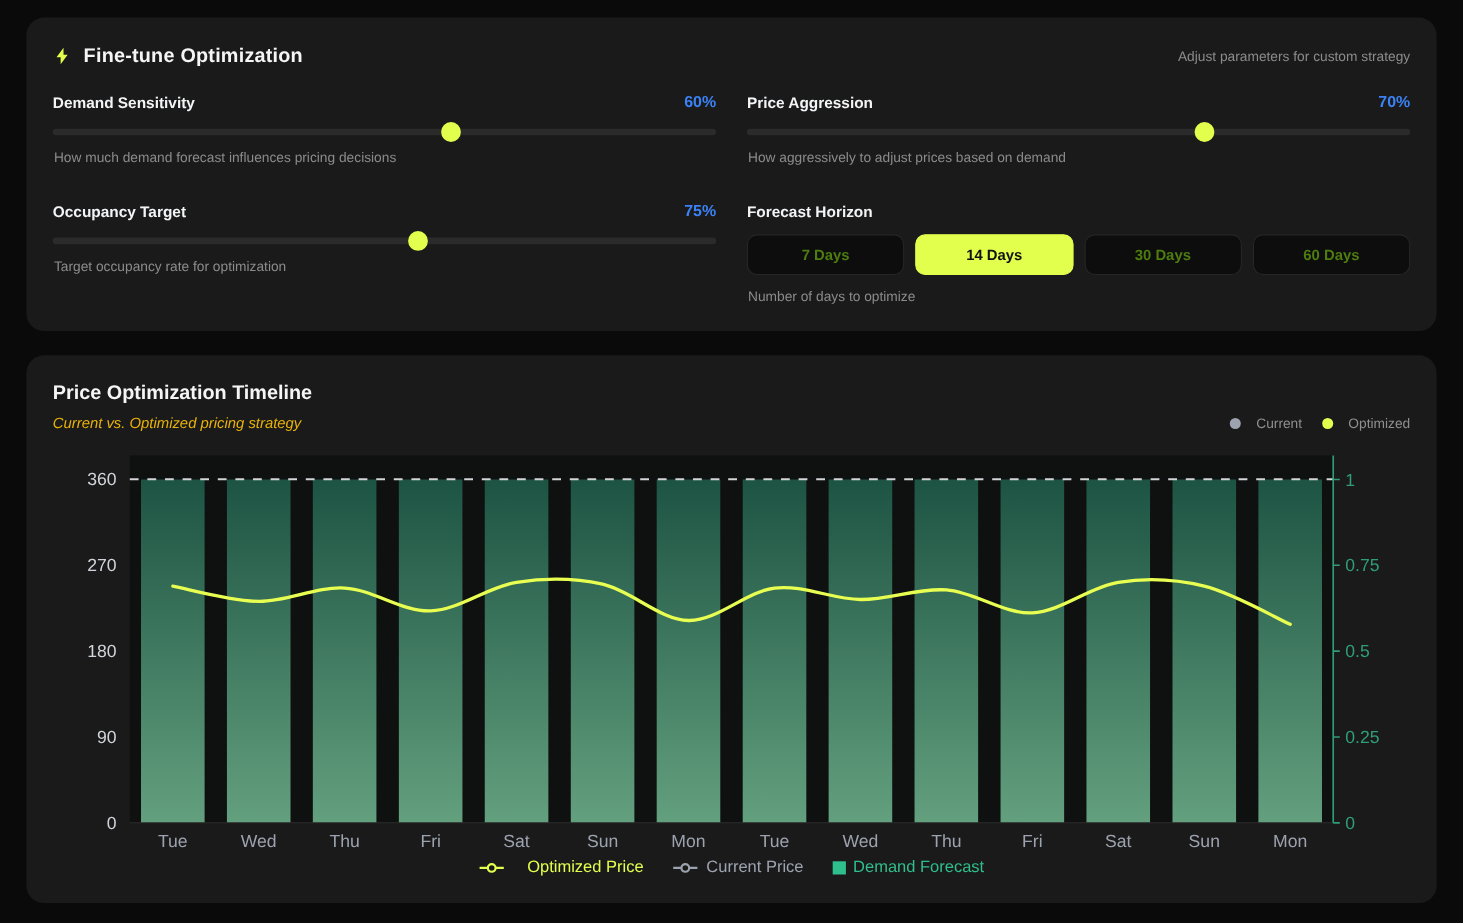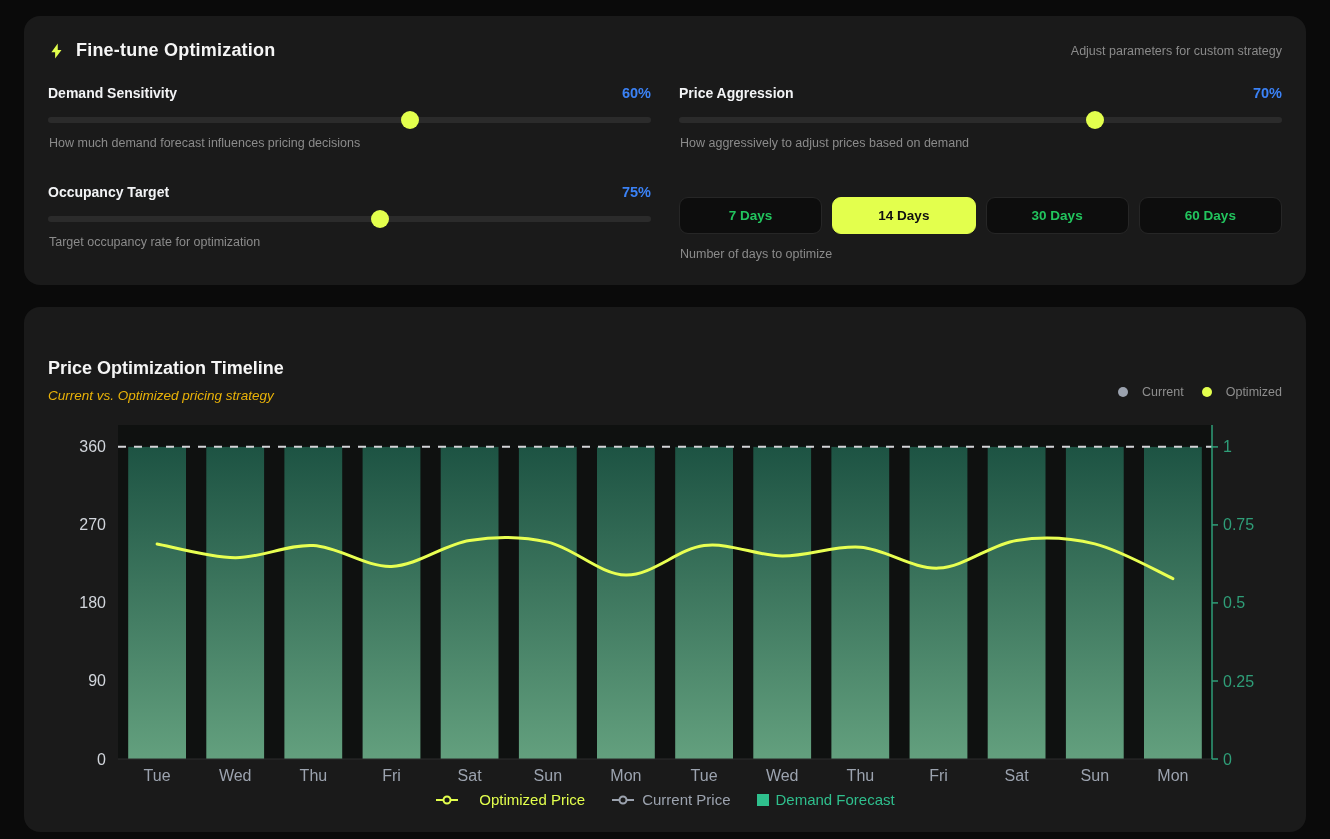--- a/index.html
+++ b/index.html
@@ -19,25 +19,25 @@
   .head-note{color:#8b8b8b;font-size:12.5px;}
   .grid{display:grid;grid-template-columns:1fr 1fr;column-gap:28px;row-gap:34px;margin-top:24px;}
   .ctl-row{display:flex;justify-content:space-between;align-items:center;}
   .ctl-label{font-size:14px;font-weight:600;color:#f3f4f6;}
   .ctl-value{font-size:14.5px;font-weight:700;color:#3b82f6;}
   .track{position:relative;height:6px;background:#2b2b2b;border-radius:3px;margin-top:16px;cursor:pointer;}
   .thumb{position:absolute;top:50%;transform:translateY(-50%);width:18px;height:18px;border-radius:50%;background:#e3ff4d;cursor:grab;}
   .caption{margin:13px 1px 0;font-size:12.5px;color:#8b8b8b;}
   .btn-row{display:flex;gap:10px;margin-top:13px;}
   .day-btn{flex:1;height:37px;background:#0d0d0d;border:1px solid #262626;border-radius:9px;
-    color:#22c55e;font-size:13.5px;font-weight:600;font-family:inherit;cursor:pointer;}
+    color:#4d7c0f;font-size:13.5px;font-weight:600;font-family:inherit;cursor:pointer;}
   .day-btn.sel{background:#e3ff4d;border-color:#e3ff4d;color:#111;}
 
   
-  .chart-head{display:flex;justify-content:space-between;align-items:center;margin-top:27px;}
+  .chart-head{display:flex;justify-content:space-between;align-items:flex-end;}
   .chart-title{font-size:18px;font-weight:700;margin:0;color:#f5f5f5;}
   .chart-sub{color:#eab308;font-size:13.5px;margin:9px 0 0;font-style:italic;}
   .hlegend{display:flex;gap:18px;align-items:center;padding-top:22px;}
   .hl-item{display:flex;align-items:center;gap:14px;color:#8e8e8e;font-size:12.5px;}
   .dot{width:10px;height:10px;border-radius:50%;display:inline-block;}
   #chart-svg{display:block;width:100%;margin-top:12px;}
   .tickL{fill:#d1d5db;font-size:16px;}
   .tickR{fill:#2f9e78;font-size:16px;}
   .tickX{fill:#9ca3af;font-size:16px;}
   .blegend{display:flex;justify-content:center;align-items:center;gap:26px;margin-top:4px;font-size:15px;}
@@ -91,20 +91,23 @@
           <span class="ctl-label">Occupancy Target</span>
           <span class="ctl-value">75%</span>
         </div>
         <div class="track">
           <span class="thumb" style="left: calc(55% - 9px);"></span>
         </div>
         <p class="caption">Target occupancy rate for optimization</p>
       </div>
 
       <div class="control">
+        <div class="ctl-row">
+          <span class="ctl-label">Forecast Horizon</span>
+        </div>
         <div class="btn-row">
           <button class="day-btn">7 Days</button>
           <button class="day-btn sel">14 Days</button>
           <button class="day-btn">30 Days</button>
           <button class="day-btn">60 Days</button>
         </div>
         <p class="caption">Number of days to optimize</p>
       </div>
 
     </div>

